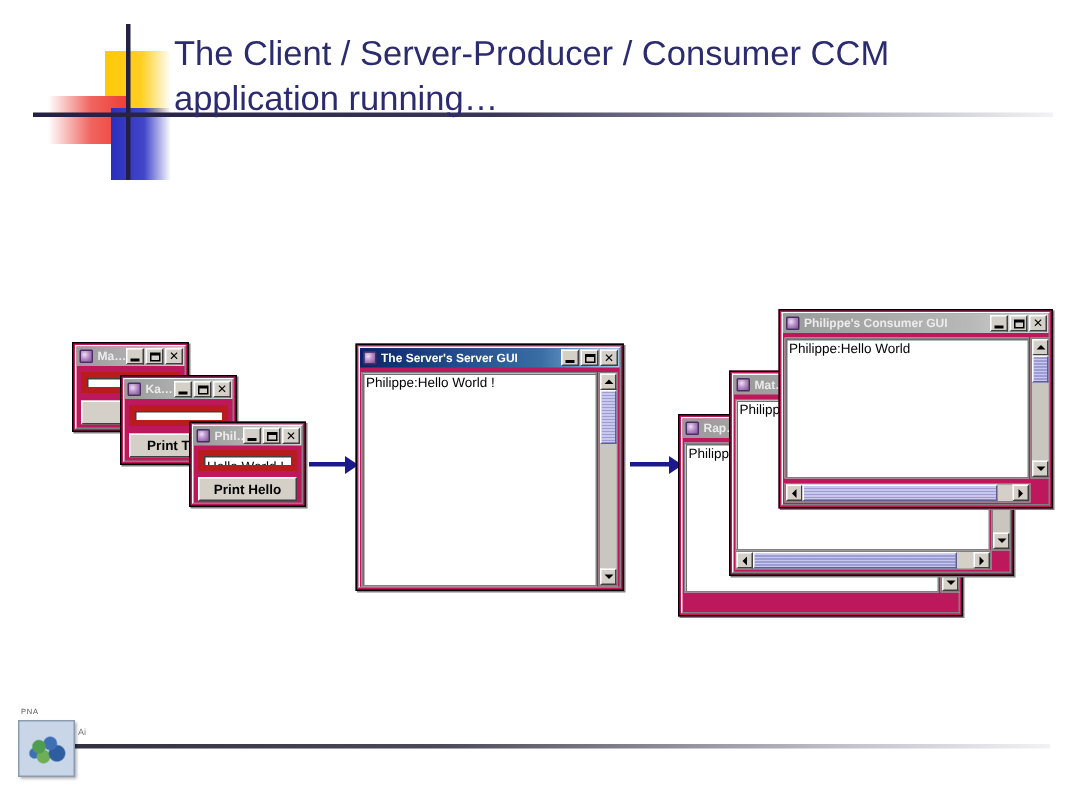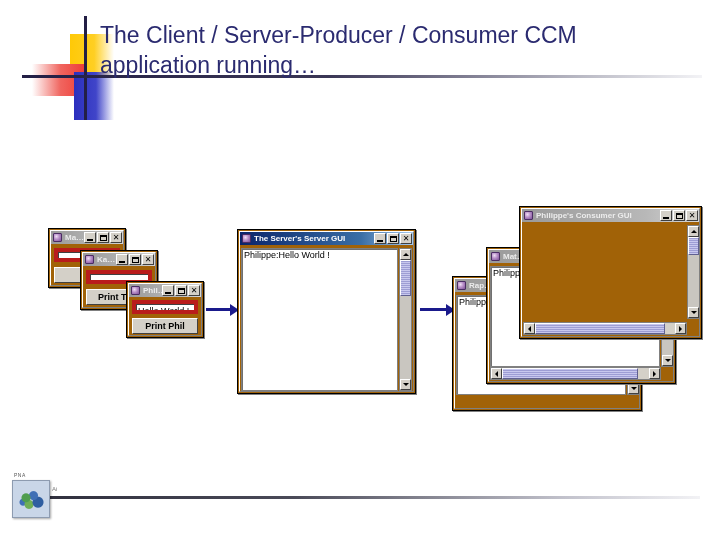--- a/index.html
+++ b/index.html
@@ -16,28 +16,28 @@
   .deco-red{position:absolute;left:14px;top:48px;width:52px;height:32px;
     background:linear-gradient(270deg,#ef3e38 0%,#f0655f 45%,rgba(240,101,95,0) 100%);}
   .deco-blue{position:absolute;left:56px;top:56px;width:40px;height:48px;
     background:linear-gradient(90deg,#2b2fbe 0%,#4045c9 55%,rgba(64,69,201,0) 100%);}
   .deco-vline{position:absolute;left:66px;top:0px;width:3px;height:104px;background:#231f45;}
   .deco-hline{position:absolute;left:22px;top:75px;width:680px;height:3px;
     background:linear-gradient(90deg,#231f45 0%,#3a3655 45%,#b9b9c4 82%,#f3f3f6 100%);}
 
   #page-title{
     position:absolute;left:100px;top:20px;width:590px;
-    color:#2b2b70;font-size:23px;line-height:30px;letter-spacing:0px;
+    color:#2b2b70;font-size:23px;line-height:30px;letter-spacing:0px;padding-left:16px;
   }
 
   
   #diagram{position:absolute;left:0;top:120px;width:720px;height:340px;}
 
   
-  .win{position:absolute;background:#a16207;border:1px solid #000;
+  .win{position:absolute;background:#be185d;border:1px solid #000;
        box-sizing:border-box;
        box-shadow:1px 1px 0 #808080;}
   .win-inner{position:absolute;inset:1px;border-top:1px solid #ffffff;border-left:1px solid #ffffff;
        border-right:1px solid #808080;border-bottom:1px solid #808080;box-sizing:border-box;}
   .tbar{position:absolute;left:2px;right:2px;top:2px;height:13px;
         display:flex;align-items:center;padding:0 1px;
         background:linear-gradient(90deg,#0a246a 0%,#3a6ea5 70%,#a6caf0 100%);}
   .tbar.inactive{background:linear-gradient(90deg,#9a9a9a 0%,#b8b8b8 70%,#d6d6d6 100%);}
   .tbar .ticon{width:11px;height:11px;flex:0 0 11px;margin-right:2px;position:relative;}
   .tbar .ticon:before{content:"";position:absolute;left:1px;top:1px;width:9px;height:9px;
@@ -181,21 +181,21 @@
           </span>
         <span class="tbtn max">
             <i></i>
           </span>
         <span class="tbtn">
             <i>✕</i>
           </span>
       </span>
     </div>
     <div class="tfield" style="left:5px;top:18px;right:5px;height:14px;">Hello World !</div>
-    <div class="tbutton" style="left:5px;top:36px;right:5px;height:16px;">Print Phil</div>
+    <div class="tbutton" style="left:5px;top:36px;right:5px;height:16px;">Print Hello</div>
   </div>
 
   <div class="arrow" style="left:206px;top:184px;width:34px;">
     <div class="shaft" style="width:26px;"></div>
     <div class="head" style="left:24px;"></div>
   </div>
 
   <div class="win" style="left:237px;top:109px;width:179px;height:165px;">
     <div class="win-inner"></div>
     <div class="tbar">
@@ -287,20 +287,23 @@
             <i></i>
           </span>
         <span class="tbtn max">
             <i></i>
           </span>
         <span class="tbtn">
             <i>✕</i>
           </span>
       </span>
     </div>
+    <div class="tpanel" style="left:3px;top:18px;width:163px;height:94px;">
+      <span class="ptext">Philippe:Hello World</span>
+    </div>
     <div class="sbv" style="left:167px;top:18px;height:94px;">
       <div class="strack" style="left:0;top:11px;right:0;bottom:11px;"></div>
       <div class="sarrow up" style="left:0;top:0;">
           <b></b>
         </div>
       <div class="sthumb" style="left:0;top:11px;width:11px;height:18px;"></div>
       <div class="sarrow down" style="left:0;bottom:0;">
           <b></b>
         </div>
     </div>

